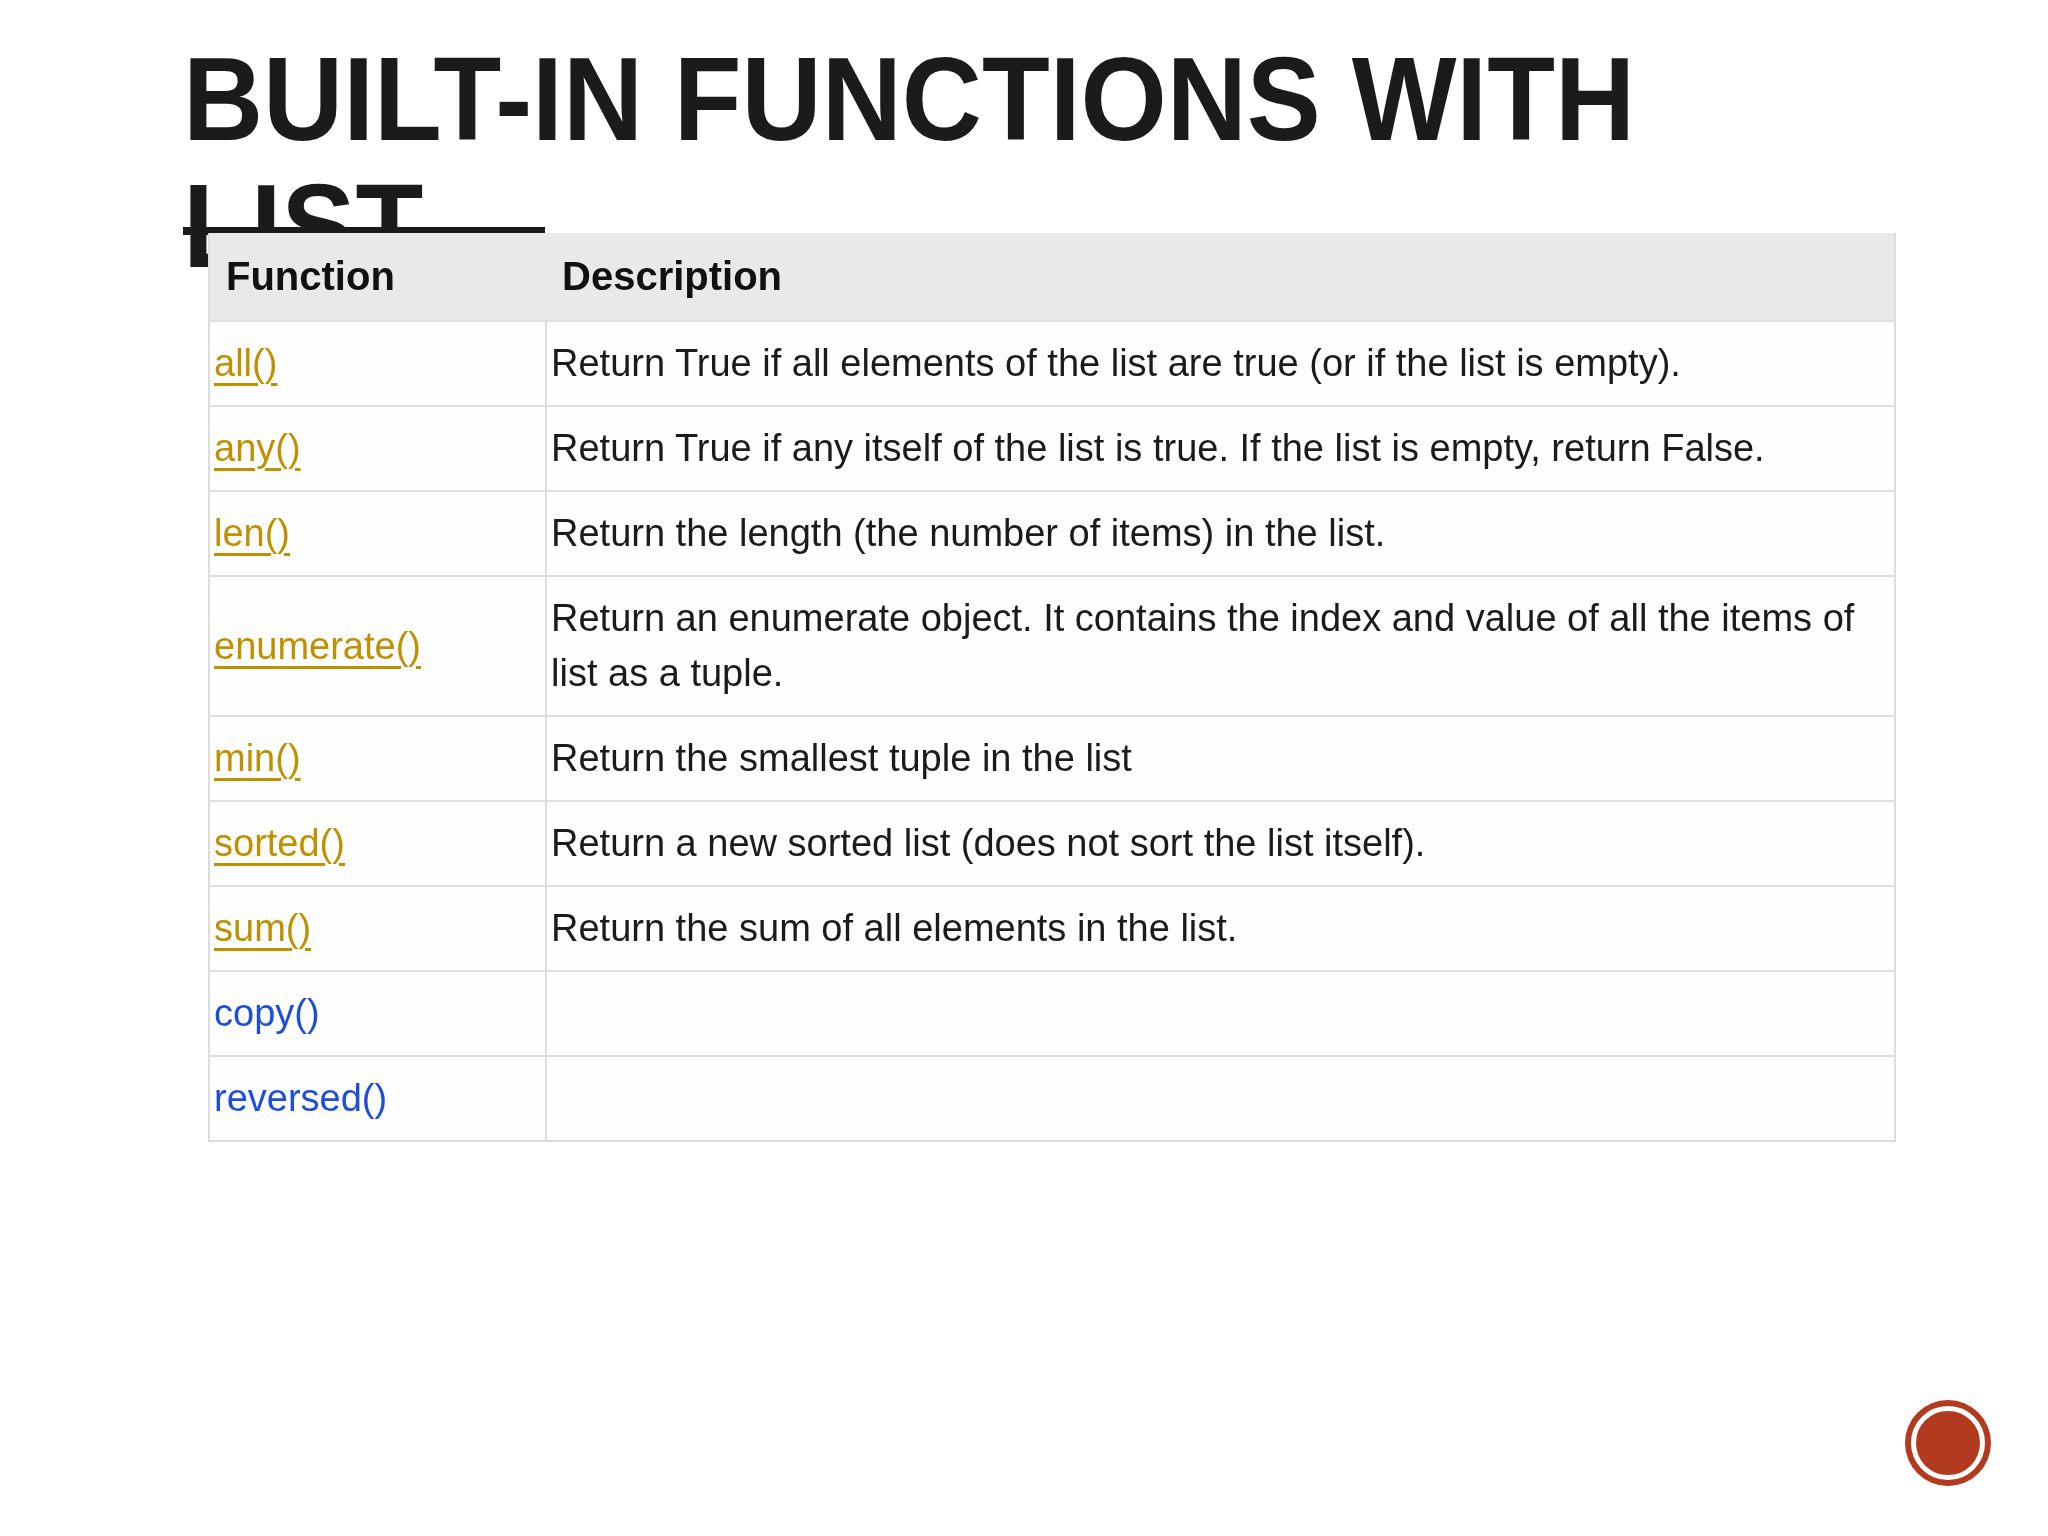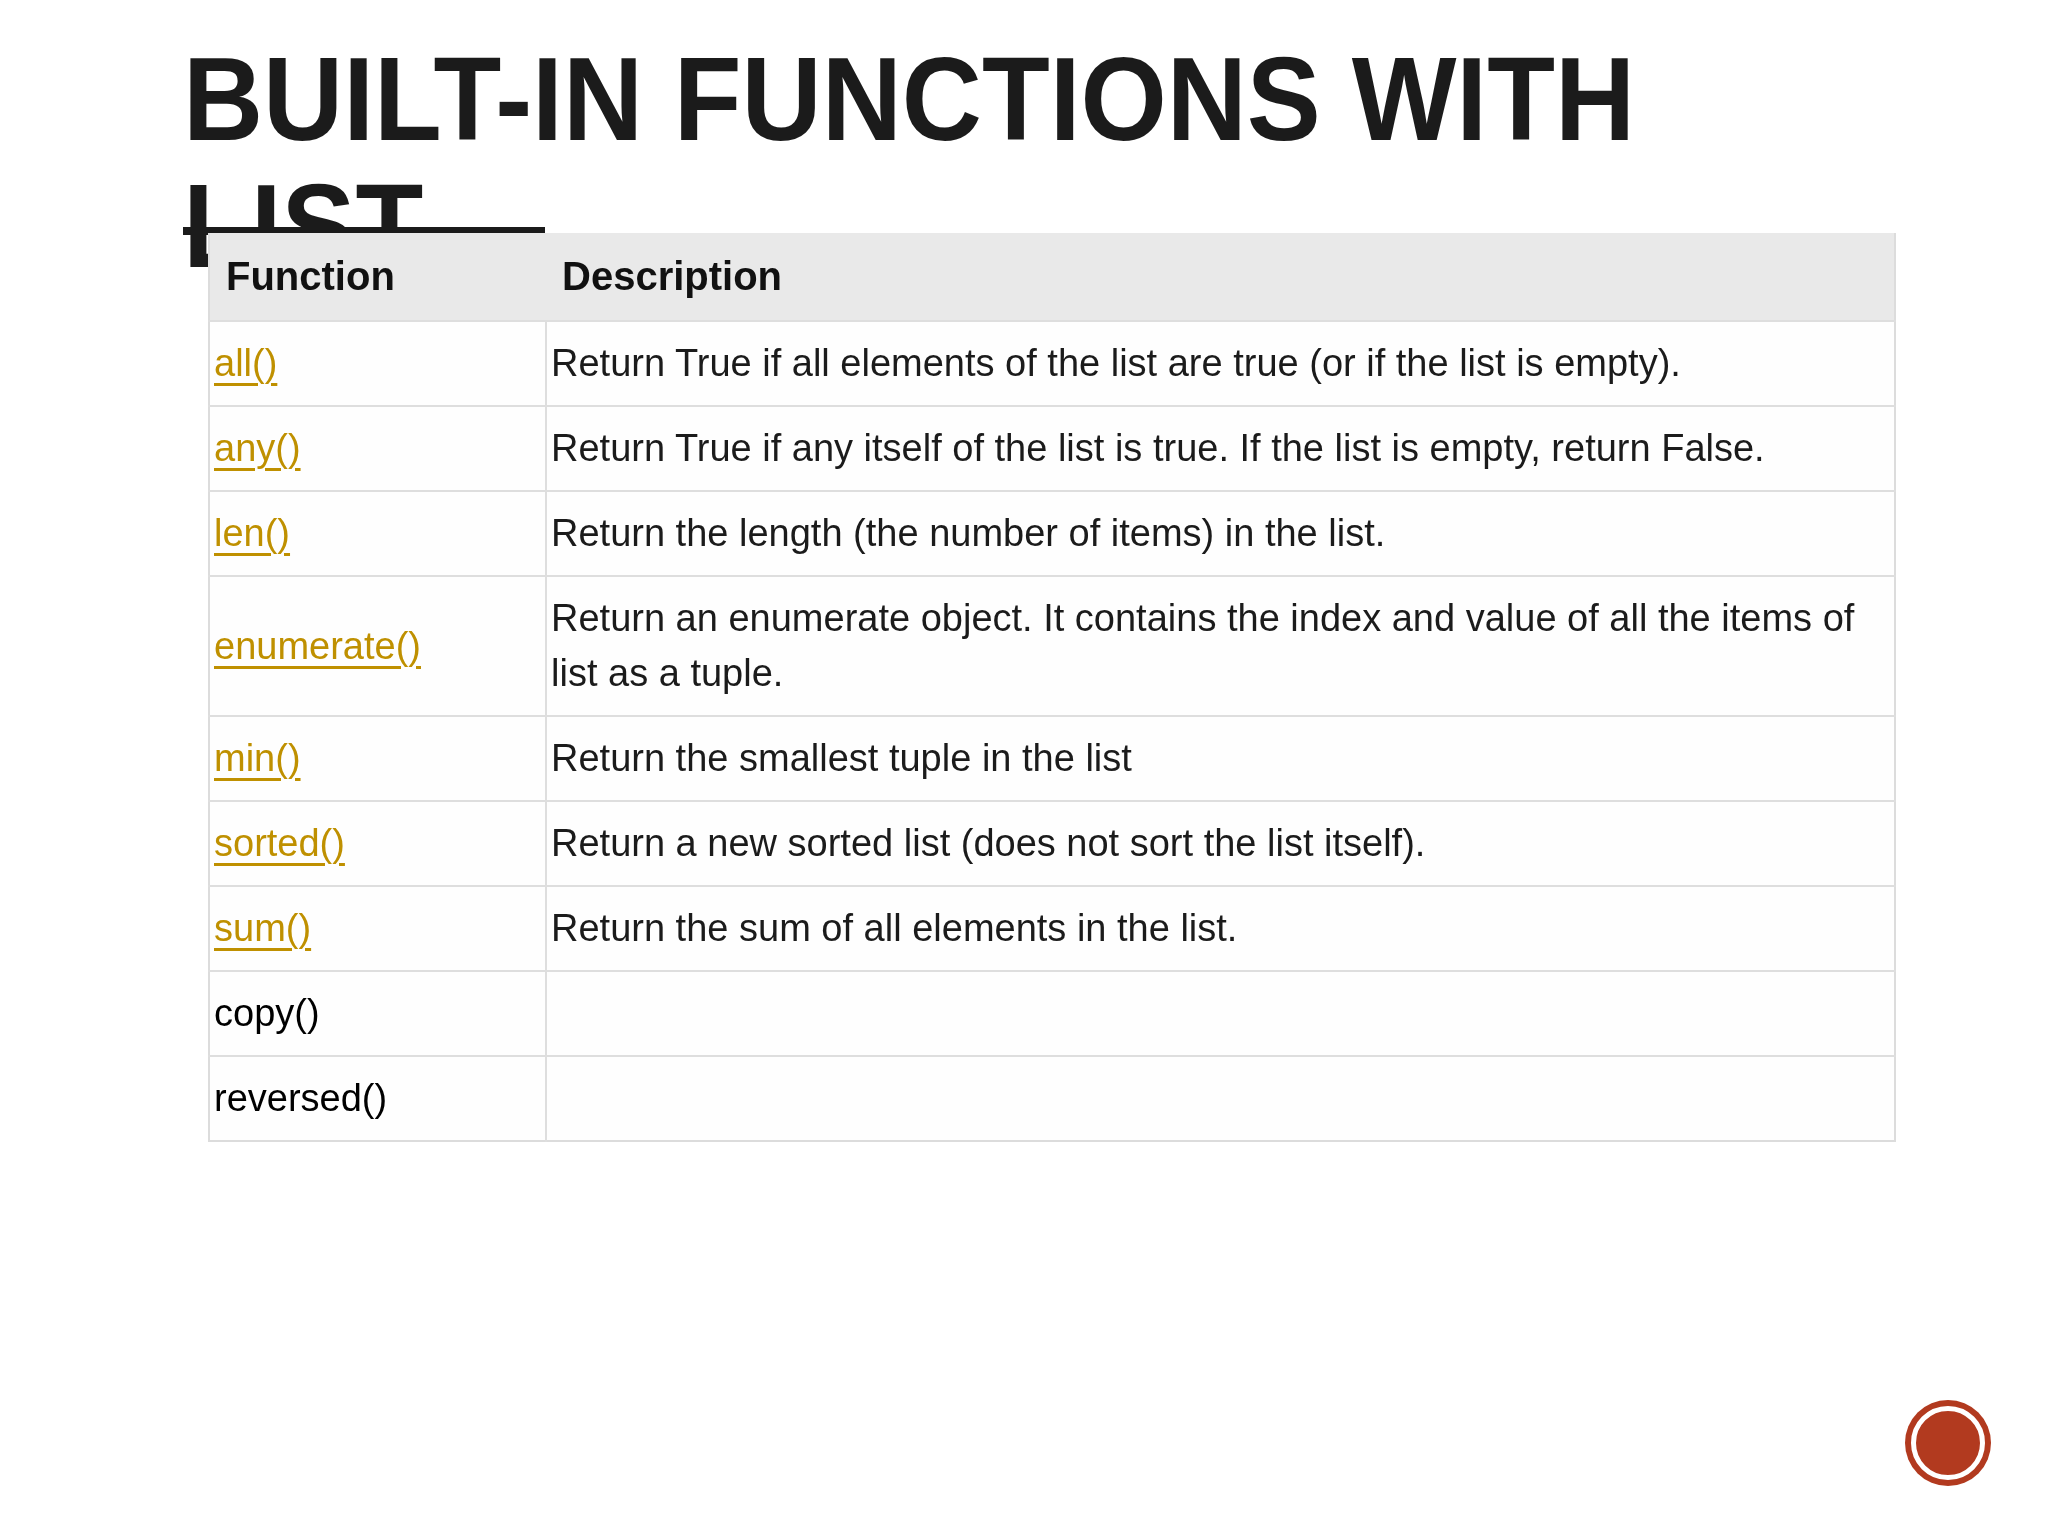--- a/index.html
+++ b/index.html
@@ -71,21 +71,21 @@
   }
   td.fn-cell{border-right:2px solid #dedede;}
   .fn-link{
     color:#BF9000;
     text-decoration:underline;
     text-decoration-thickness:3px;
     text-underline-offset:7px;
     cursor:pointer;
   }
   .fn-plain{
-    color:#000000;
+    color:#1d4ed8;
     text-decoration:none;
   }
 
   
   .corner-circle{
     position:absolute;
     left:1905px;top:1400px;
     width:86px;height:86px;
     border-radius:50%;
     background:#B23A1F;

